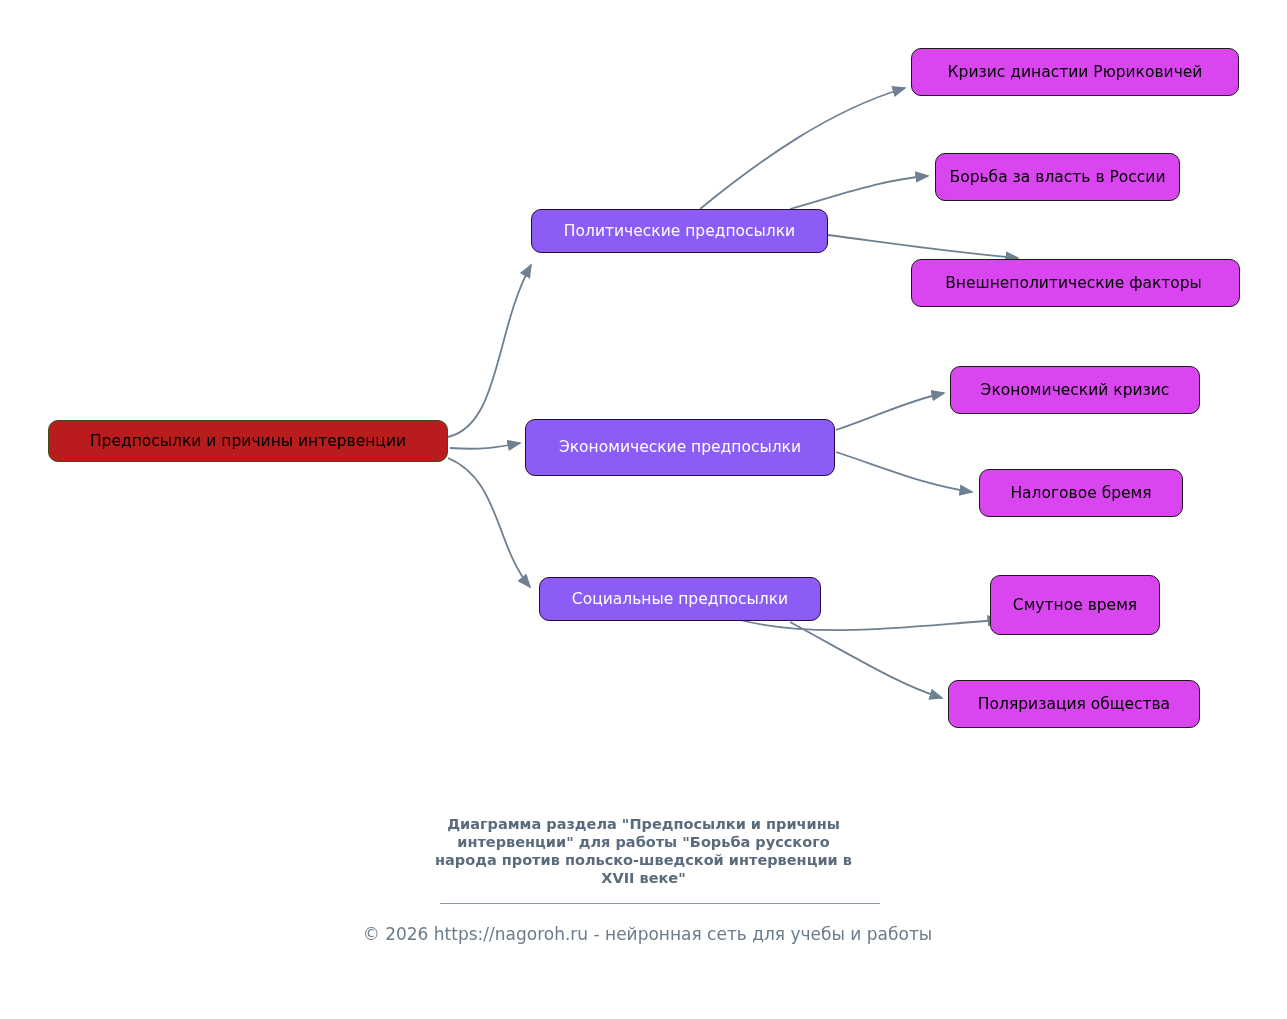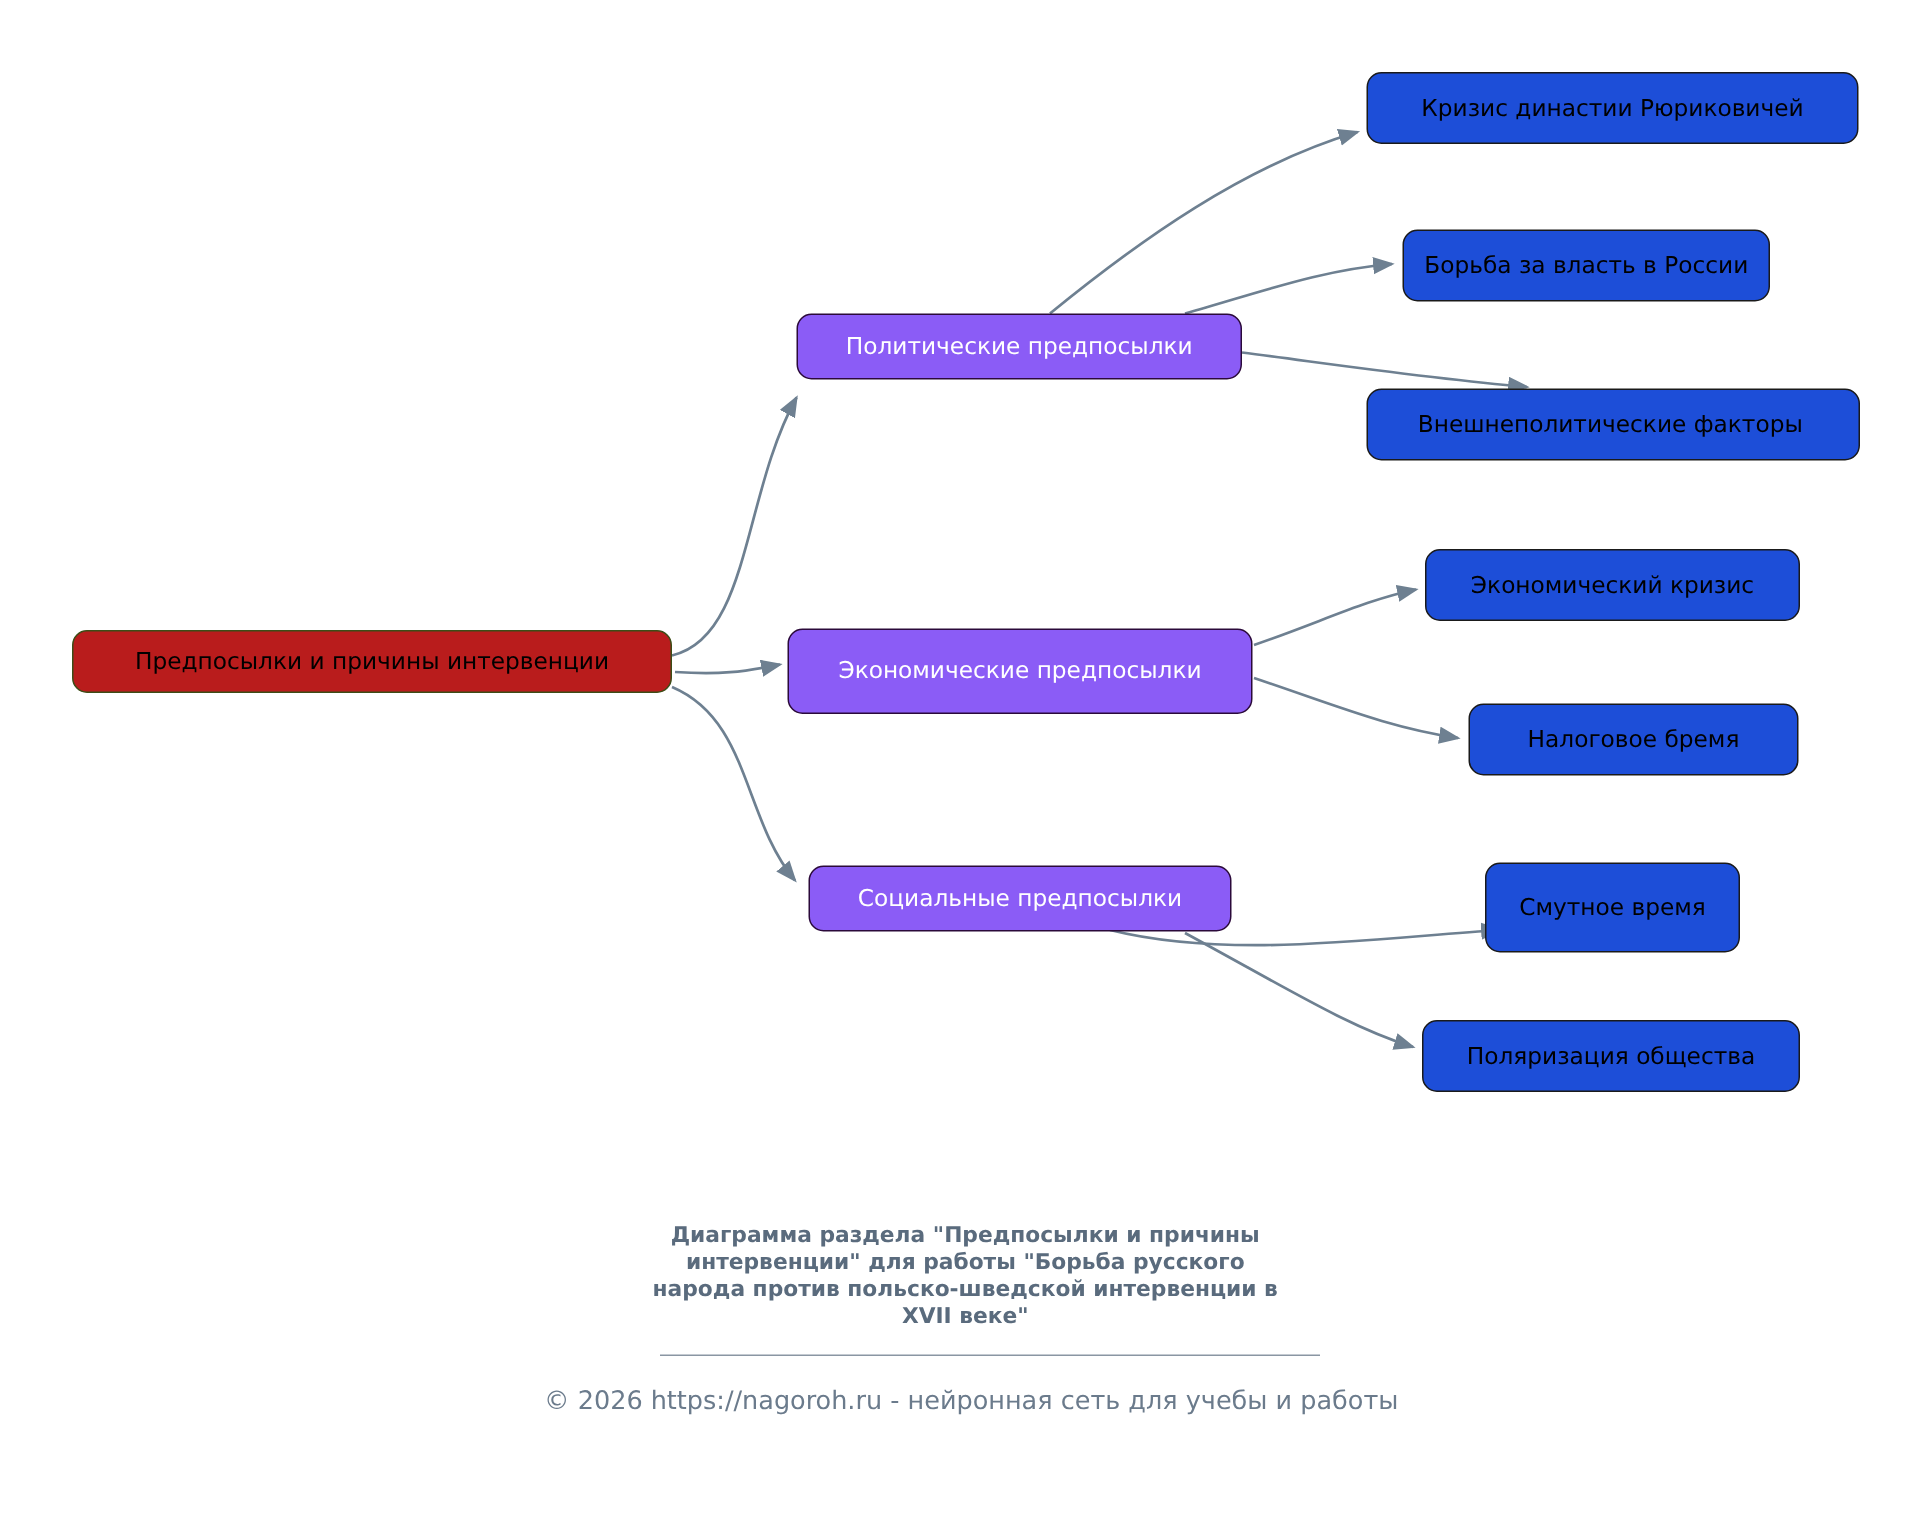--- a/index.html
+++ b/index.html
@@ -44,21 +44,21 @@
     background: #b91c1c;
     border: 1.4px solid #3d4d16;
     color: #000000;
   }
   .node-branch {
     background: #8b5cf6;
     border: 1.4px solid #2b0a3a;
     color: #ffffff;
   }
   .node-leaf {
-    background: #1d4ed8;
+    background: #d946ef;
     border: 1.4px solid #1a1a1a;
     color: #000000;
   }
   .caption {
     position: absolute;
     left: 0;
     width: 1287px;
     text-align: center;
     color: #5a6b7d;
     font-weight: bold;
@@ -123,21 +123,21 @@
   <div class="node node-leaf" style="left:911px; top:259px; width:329px; height:48px;padding-left:10px;">
     <span>Внешнеполитические факторы</span>
   </div>
 
   <div class="node node-branch" style="left:525px; top:419px; width:310px; height:57px;">
     <span>Экономические предпосылки</span>
   </div>
   <div class="node node-leaf" style="left:950px; top:366px; width:250px; height:48px;">
     <span>Экономический кризис</span>
   </div>
-  <div class="node node-leaf" style="left:979px; top:469px; width:220px; height:48px;">
+  <div class="node node-leaf" style="left:979px; top:469px; width:204px; height:48px;">
     <span>Налоговое бремя</span>
   </div>
 
   <div class="node node-branch" style="left:539px; top:577px; width:282px; height:44px;">
     <span>Социальные предпосылки</span>
   </div>
   <div class="node node-leaf" style="left:990px; top:575px; width:170px; height:60px;">
     <span>Смутное время</span>
   </div>
   <div class="node node-leaf" style="left:948px; top:680px; width:252px; height:48px;">

